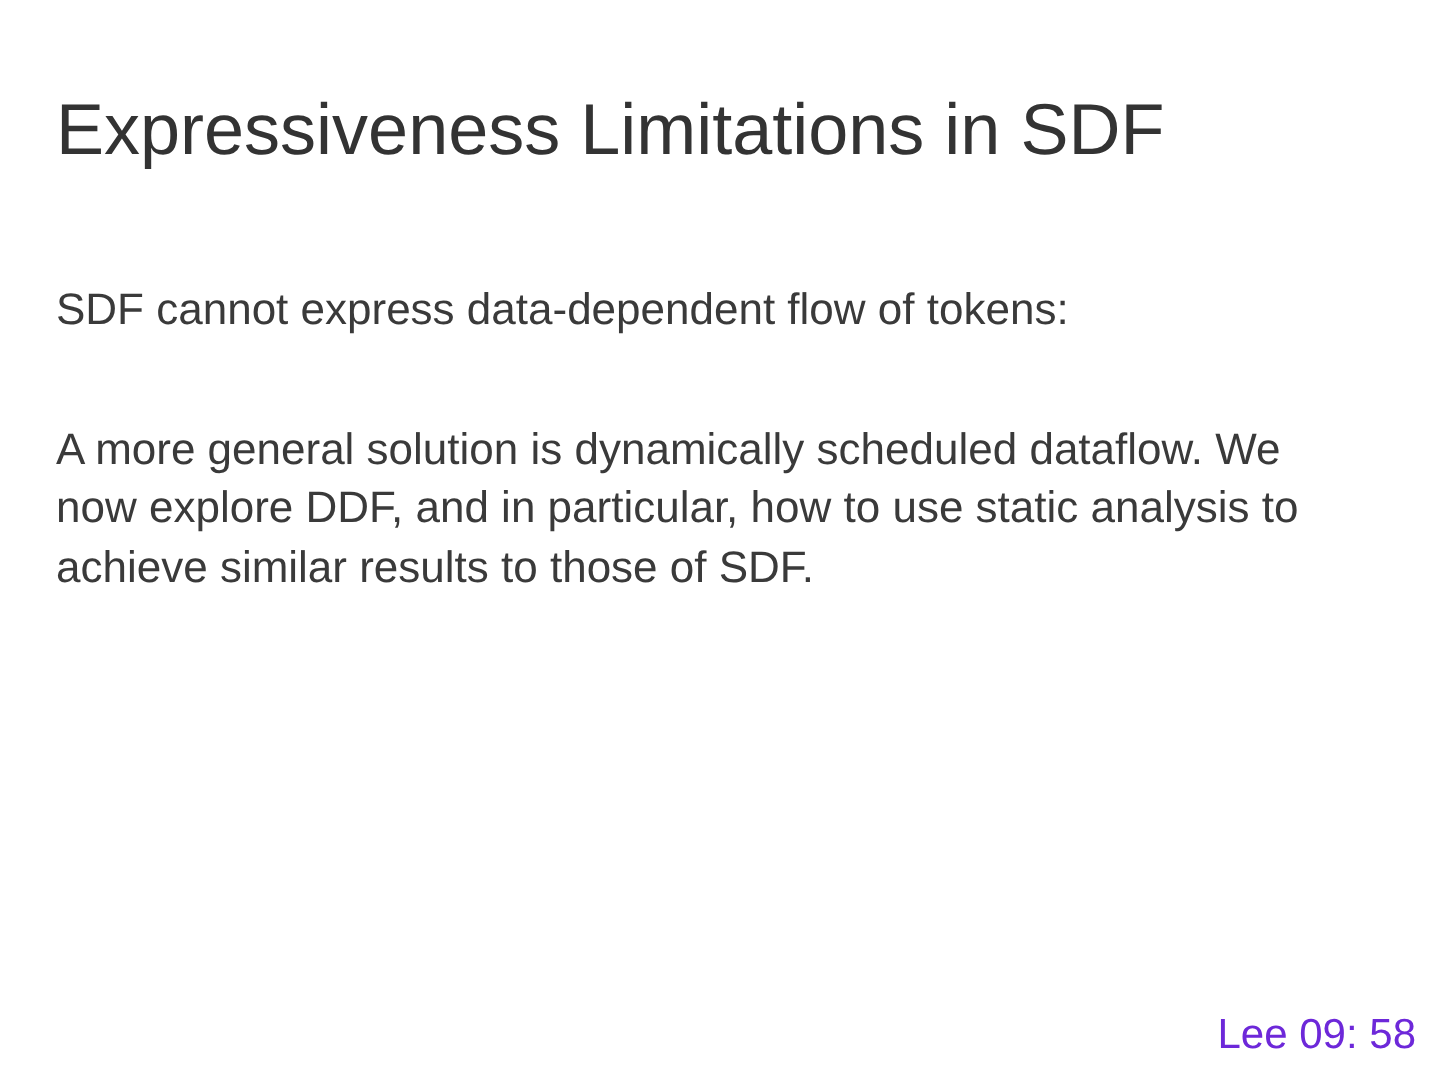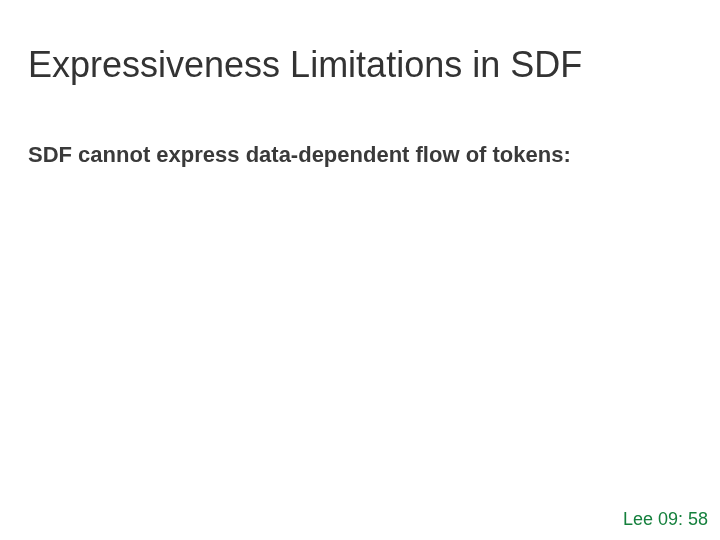--- a/index.html
+++ b/index.html
@@ -32,21 +32,20 @@
     position: absolute;
     left: 28px;
     top: 140px;
     width: 640px;
     font-size: 22px;
     line-height: 1.35;
     color: #3a3a3a;
   }
   .intro {
     margin-bottom: 0px;
-    font-weight: bold;
   }
   ul.bullets {
     list-style: none;
     padding: 0;
     margin: 0 0 0 14px;
   }
   ul.bullets li {
     position: relative;
     padding-left: 28px;
     margin: 0;
@@ -63,36 +62,37 @@
     box-sizing: border-box;
     background: transparent;
   }
   .para {
     margin-top: 40px;
   }
   .footer {
     position: absolute;
     right: 12px;
     bottom: 10px;
-    font-size: 18px;
-    color: #15803d;
+    font-size: 21px;
+    color: #6d28d9;
     text-align: right;
   }
 </style>
 </head>
 <body>
 
 <div class="slide">
 
   <div class="title">Expressiveness Limitations in SDF</div>
 
   <div class="body">
 
     <div class="intro">SDF cannot express data-dependent flow of tokens:</div>
 
 
 
+    <div class="para">A more general solution is dynamically scheduled dataflow. We now explore DDF, and in particular, how to use static analysis to achieve similar results to those of SDF.</div>
 
   </div>
 
   <div class="footer">Lee 09: 58</div>
 
 </div>
 
 </body></html>

